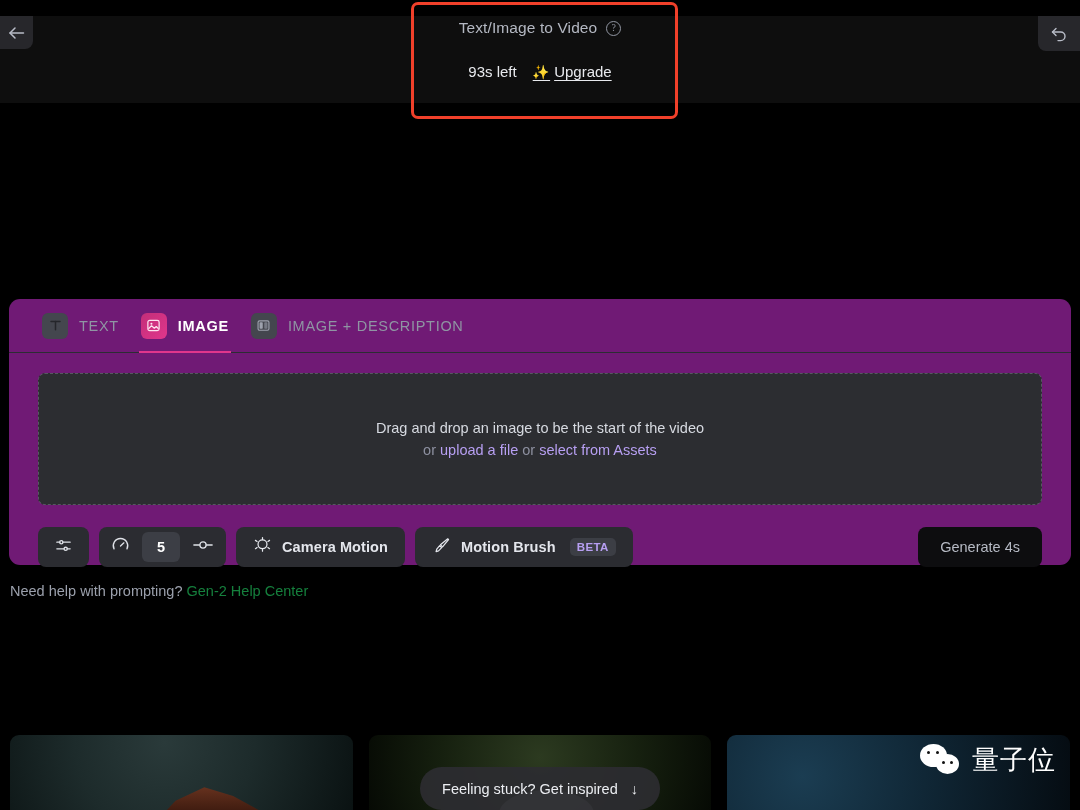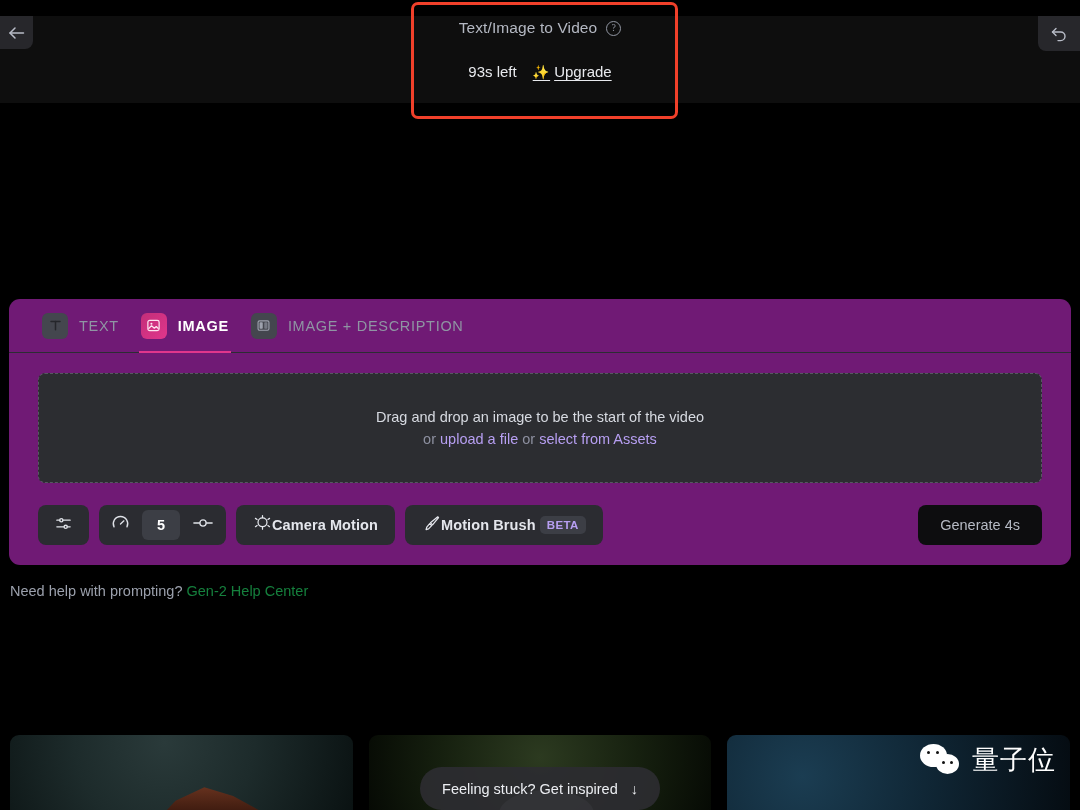--- a/index.html
+++ b/index.html
@@ -77,21 +77,21 @@
   .tab.active .ticon {
     background: linear-gradient(135deg,#c32e79,#e0368c);
   }
   .tab.active::after {
     content: ""; position: absolute; left: 9px; right: 9px; bottom: 0;
     height: 2px; background: #e0368c;
   }
 
   
   .dropzone {
-    margin: 20px 29px 0 29px; height: 110px;
+    margin: 20px 29px 0 29px; height: 132px;
     border: 1.5px dashed #565861; border-radius: 7px;
     background: #2c2d31;
     display: flex; flex-direction: column; align-items: center; justify-content: center;
     gap: 6px;
   }
   .dz-line1 { font-size: 14.5px; color: #d7dae1; }
   .dz-line2 { font-size: 14.5px; color: #8d90a0; }
   .dz-link { color: #b79ff2; cursor: pointer; }
 
   
@@ -103,21 +103,21 @@
     display: flex; align-items: center; justify-content: center;
     color: #e4e6ec; cursor: pointer;
   }
   .tbtn.square { width: 51px; }
   .stepper { background: #2b2c31; border-radius: 8px; height: 40px; display: flex; align-items: center; padding: 0 12px; gap: 12px;}
   .stepper .val-box {
     background: #3c3e45; border-radius: 6px; height: 30px; min-width: 38px;
     display: flex; align-items: center; justify-content: center;
     font-size: 14.5px; font-weight: bold; color: #fff;
   }
-  .tbtn.wide { padding: 0 17px; gap: 0; }
+  .tbtn.wide { padding: 0 17px; gap: 10px; }
   .tbtn .blabel { font-size: 14.5px; font-weight: bold; letter-spacing: .1px; }
   .beta-badge {
     background: #3c3e45; border-radius: 5px; padding: 3px 7px; margin-left: 4px;
     font-size: 11.5px; font-weight: bold; color: #b79ff2; letter-spacing: .4px;
   }
   .spacer { flex: 1; }
   .action-btn {
     background: #0d0d0f; border-radius: 8px; height: 40px; padding: 0 22px;
     display: flex; align-items: center; justify-content: center;
     font-size: 14.5px; color: #b6bac4; cursor: pointer;

